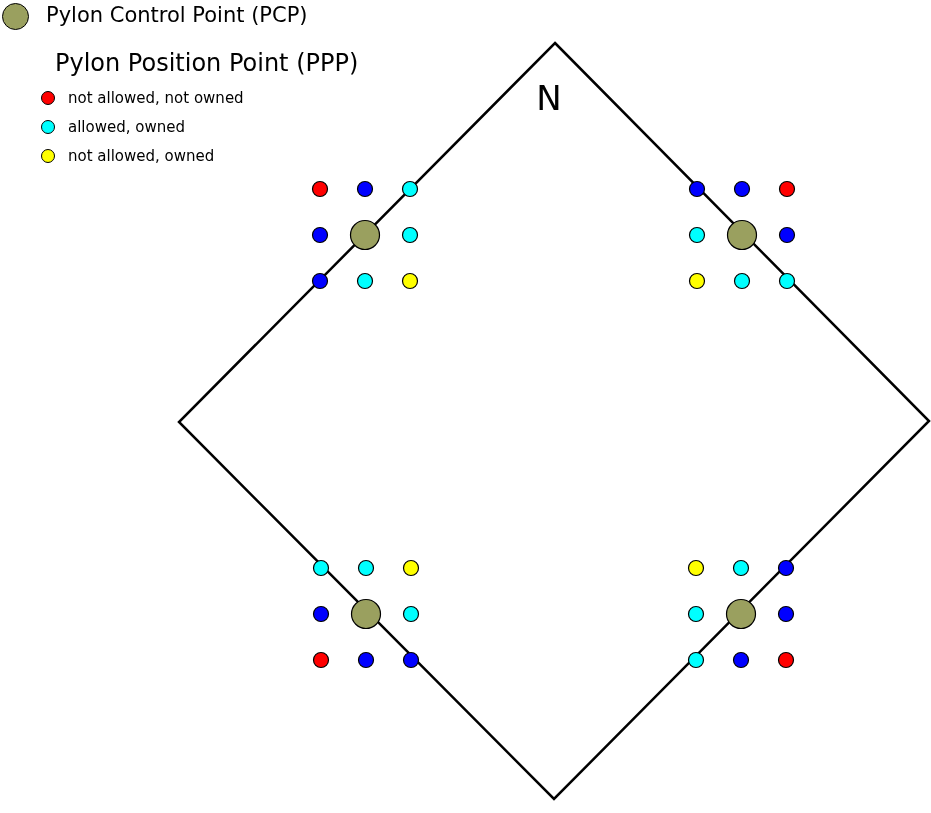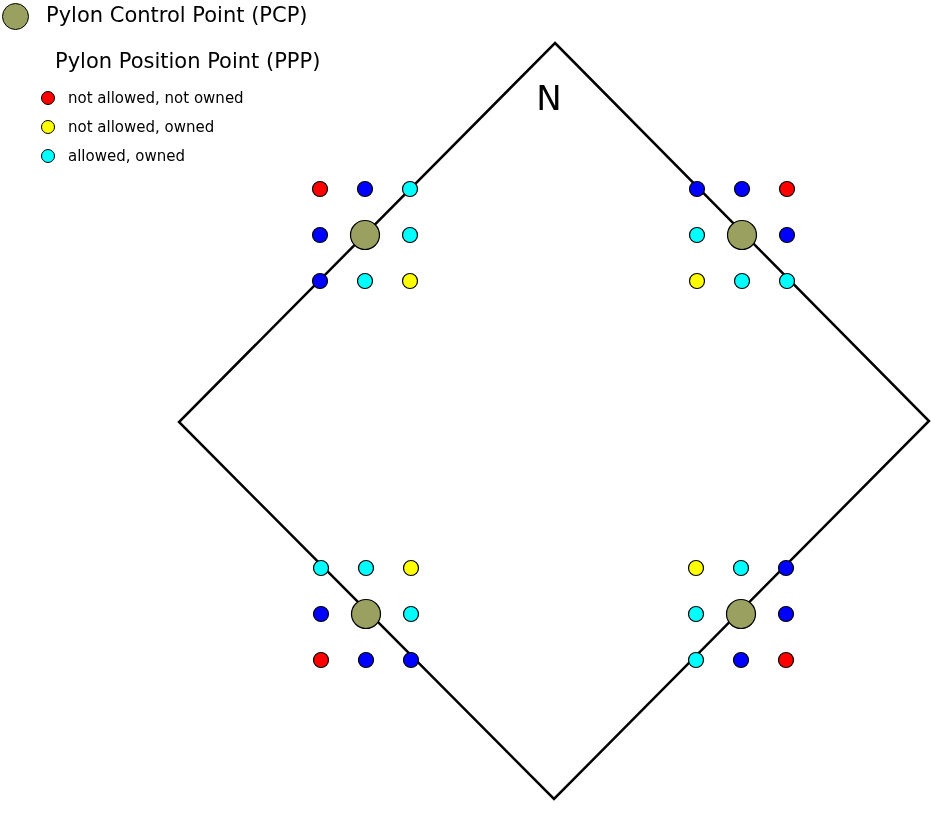--- a/index.html
+++ b/index.html
@@ -20,21 +20,21 @@
   .pcp-row {
     position: absolute; left: 2px; top: 3px;
     display: flex; align-items: flex-start; gap: 17px;
   }
   .pcp-circle {
     width: 27px; height: 27px; border-radius: 50%;
     border: 1.3px solid #000; box-sizing: border-box;
     flex: 0 0 auto;
   }
   .pcp-label { font-size: 21px; white-space: nowrap; }
-  .ppp-title { position: absolute; left: 55px; top: 49px; font-size: 21px; white-space: nowrap; }
+  .ppp-title { position: absolute; left: 55px; top: 49px; font-size: 24px; white-space: nowrap; }
   .items { position: absolute; left: 41px; top: 83px; display: flex; flex-direction: column; justify-content: center; }
   .legend-item { display: flex; align-items: center; gap: 13px; height: 29px; }
   .dot {
     width: 14px; height: 14px; border-radius: 50%;
     border: 1px solid #000; box-sizing: border-box; flex: 0 0 auto;
   }
   .item-label { font-size: 15px; white-space: nowrap; }
 </style>
 </head>
 <body>
@@ -99,23 +99,23 @@
     </div>
 
     <div class="ppp-title">Pylon Position Point (PPP)</div>
 
     <div class="items">
       <div class="legend-item">
         <span class="dot" style="background-color: rgb(255, 0, 0);"></span>
         <span class="item-label">not allowed, not owned</span>
       </div>
       <div class="legend-item">
+        <span class="dot" style="background-color: rgb(0, 255, 255);"></span>
+        <span class="item-label">allowed, owned</span>
+      </div>
+      <div class="legend-item">
         <span class="dot" style="background-color: rgb(255, 255, 0);"></span>
         <span class="item-label">not allowed, owned</span>
-      </div>
-      <div class="legend-item">
-        <span class="dot" style="background-color: rgb(0, 255, 255);"></span>
-        <span class="item-label">allowed, owned</span>
       </div>
     </div>
   </div>
 
 </div>
 
 </body></html>

